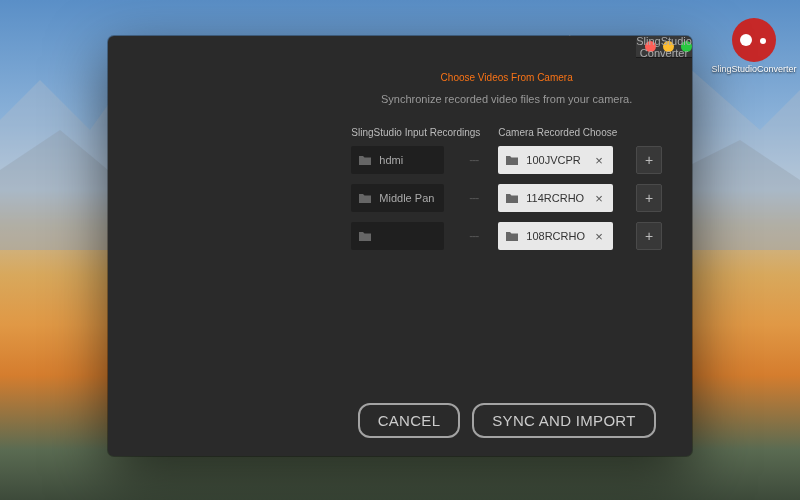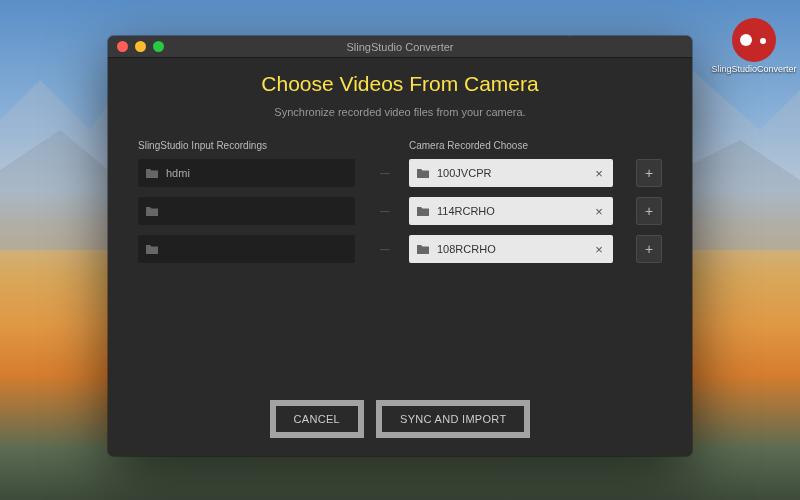--- a/index.html
+++ b/index.html
@@ -4,47 +4,47 @@
   <style>
     * { margin: 0; padding: 0; box-sizing: border-box; font-family: -apple-system, BlinkMacSystemFont, "Segoe UI", Helvetica, Arial, sans-serif; }
     body { width: 800px; height: 500px; overflow: hidden; position: relative; }
     .desktop { width: 800px; height: 500px; position: relative; background: linear-gradient(to bottom, #5a8fc7 0%, #8db3d9 25%, #b8cde0 38%, #c9b896 45%, #d8a85c 55%, #e09845 65%, #d57d2e 75%, #5a6b52 90%, #3d4a3a 100%); }
     .mountains { position: absolute; top: 0; left: 0; width: 100%; height: 50%; }
     .desktop-icon { position: absolute; top: 18px; right: 14px; width: 64px; display: flex; flex-direction: column; align-items: center; gap: 3px; }
     .desktop-icon-circle { width: 44px; height: 44px; border-radius: 50%; background: #c62828; position: relative; display: flex; align-items: center; justify-content: center; }
     .dot-a { width: 12px; height: 12px; border-radius: 50%; background: #fff; position: absolute; left: 8px; top: 16px; }
     .dot-b { width: 6px; height: 6px; border-radius: 50%; background: #fff; position: absolute; right: 10px; top: 20px; }
     .desktop-icon-label { font-size: 9px; color: #fff; text-align: center; text-shadow: 0 1px 2px rgba(0,0,0,0.8); line-height: 1.1; }
-    .window { position: absolute; top: 36px; left: 108px; width: 584px; height: 420px; background: #2a2a2a; border-radius: 6px; box-shadow: 0 20px 60px rgba(0,0,0,0.6), 0 0 0 1px rgba(0,0,0,0.3); display: flex; flex-direction: column; }
+    .window { position: absolute; top: 36px; left: 108px; width: 584px; height: 420px; background: #2a2a2a; border-radius: 6px; box-shadow: 0 20px 60px rgba(0,0,0,0.6), 0 0 0 1px rgba(0,0,0,0.3); display: flex; flex-direction: column; align-items: flex-end; }
     .titlebar { height: 22px; background: #383838; border-radius: 6px 6px 0 0; display: flex; align-items: center; position: relative; border-bottom: 1px solid #1a1a1a; }
     .traffic-lights { display: flex; gap: 7px; padding-left: 9px; }
     .tl { width: 11px; height: 11px; border-radius: 50%; }
     .tl-close { background: #ff5f57; }
     .tl-min { background: #febc2e; }
     .tl-max { background: #28c840; }
     .title { position: absolute; left: 0; right: 0; text-align: center; font-size: 11px; color: #aaa; pointer-events: none; }
     .content { flex: 1; display: flex; flex-direction: column; padding: 14px 30px 18px; }
-    .heading { text-align: center; color: #fde047; font-size: 21px; font-weight: 500; }
+    .heading { text-align: center; color: #f97316; font-size: 10px; font-weight: 500; }
     .subheading { text-align: center; color: #999; font-size: 11px; margin-top: 10px; }
     .columns { display: flex; gap: 18px; margin-top: 22px; }
     .col { flex: 1; }
     .col-title { color: #bbb; font-size: 10px; margin-bottom: 8px; }
     .row { display: flex; align-items: center; gap: 23px; margin-bottom: 10px; height: 28px; }
     .input-box { display: flex; align-items: center; height: 28px; border-radius: 2px; padding: 0 7px; gap: 7px; flex: 1; }
     .input-dark { background: #1f1f1f; color: #aaa; }
     .input-light { background: #e8e8e8; color: #333; }
     .folder-icon { width: 14px; height: 11px; flex-shrink: 0; }
     .folder-dark { fill: #666; }
     .folder-light { fill: #666; }
     .input-text { font-size: 11px; flex: 1; white-space: nowrap; overflow: hidden; }
     .sep { color: #555; font-size: 12px; padding: 0 2px; letter-spacing: -1px; }
     .clear-btn { width: 14px; height: 14px; display: flex; align-items: center; justify-content: center; cursor: pointer; color: #555; font-size: 13px; line-height: 1; flex-shrink: 0; }
     .add-btn { width: 26px; height: 28px; background: #383838; border: 1px solid #4a4a4a; color: #bbb; display: flex; align-items: center; justify-content: center; font-size: 14px; cursor: pointer; border-radius: 2px; flex-shrink: 0; }
     .footer { margin-top: auto; display: flex; justify-content: center; gap: 12px; }
-    .btn { padding: 7px 18px; background: transparent; border: 6px solid #a3a3a3; color: #ccc; font-size: 11px; cursor: pointer; letter-spacing: 0.3px; border-radius: 0; }
+    .btn { padding: 7px 18px; background: transparent; border: 2px solid #a3a3a3; color: #ccc; font-size: 15px; cursor: pointer; letter-spacing: 0.3px; border-radius: 12px; }
   </style>
 </head>
 <body>
 
 <div class="desktop">
   <svg class="mountains" viewBox="0 0 800 250" preserveAspectRatio="none">
     <path d="M0,120 L40,80 L90,130 L140,60 L200,140 L260,50 L320,120 L380,70 L440,140 L520,40 L600,110 L680,60 L760,130 L800,90 L800,250 L0,250 Z" fill="rgba(180,190,200,0.35)"></path>
     <path d="M0,170 L60,130 L120,180 L200,110 L280,190 L360,130 L440,200 L540,120 L640,190 L740,140 L800,180 L800,250 L0,250 Z" fill="rgba(140,150,160,0.3)"></path>
     <path d="M140,60 L160,75 L180,55 L200,140 L140,140 Z M260,50 L280,70 L300,45 L320,120 L260,120 Z M520,40 L545,60 L570,35 L600,110 L520,110 Z" fill="rgba(255,255,255,0.55)"></path>
   </svg>
@@ -83,20 +83,21 @@
               <span class="input-text">hdmi</span>
             </div>
             <span class="sep">---</span>
           </div>
 
           <div class="row">
             <div class="input-box input-dark">
               <svg class="folder-icon folder-dark" viewBox="0 0 14 11">
                   <path d="M1 1h4l1.5 1.5H13v7.5H1z"></path>
                 </svg>
+              <span class="input-text">Middle Pan</span>
             </div>
             <span class="sep">---</span>
           </div>
 
           <div class="row">
             <div class="input-box input-dark">
               <svg class="folder-icon folder-dark" viewBox="0 0 14 11">
                   <path d="M1 1h4l1.5 1.5H13v7.5H1z"></path>
                 </svg>
             </div>

